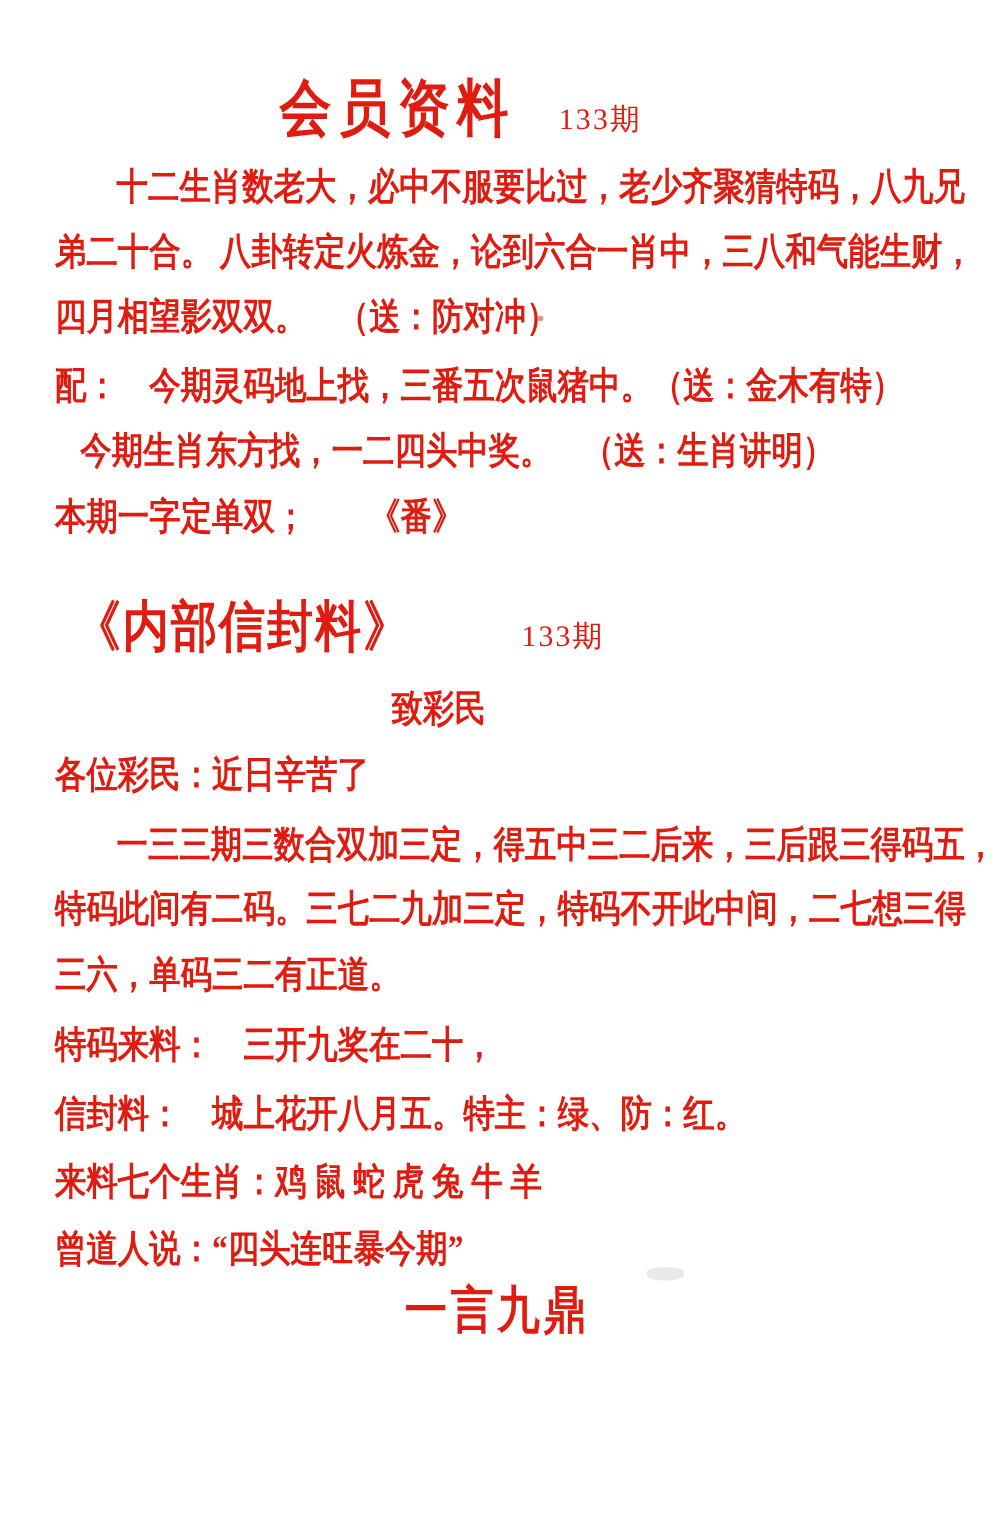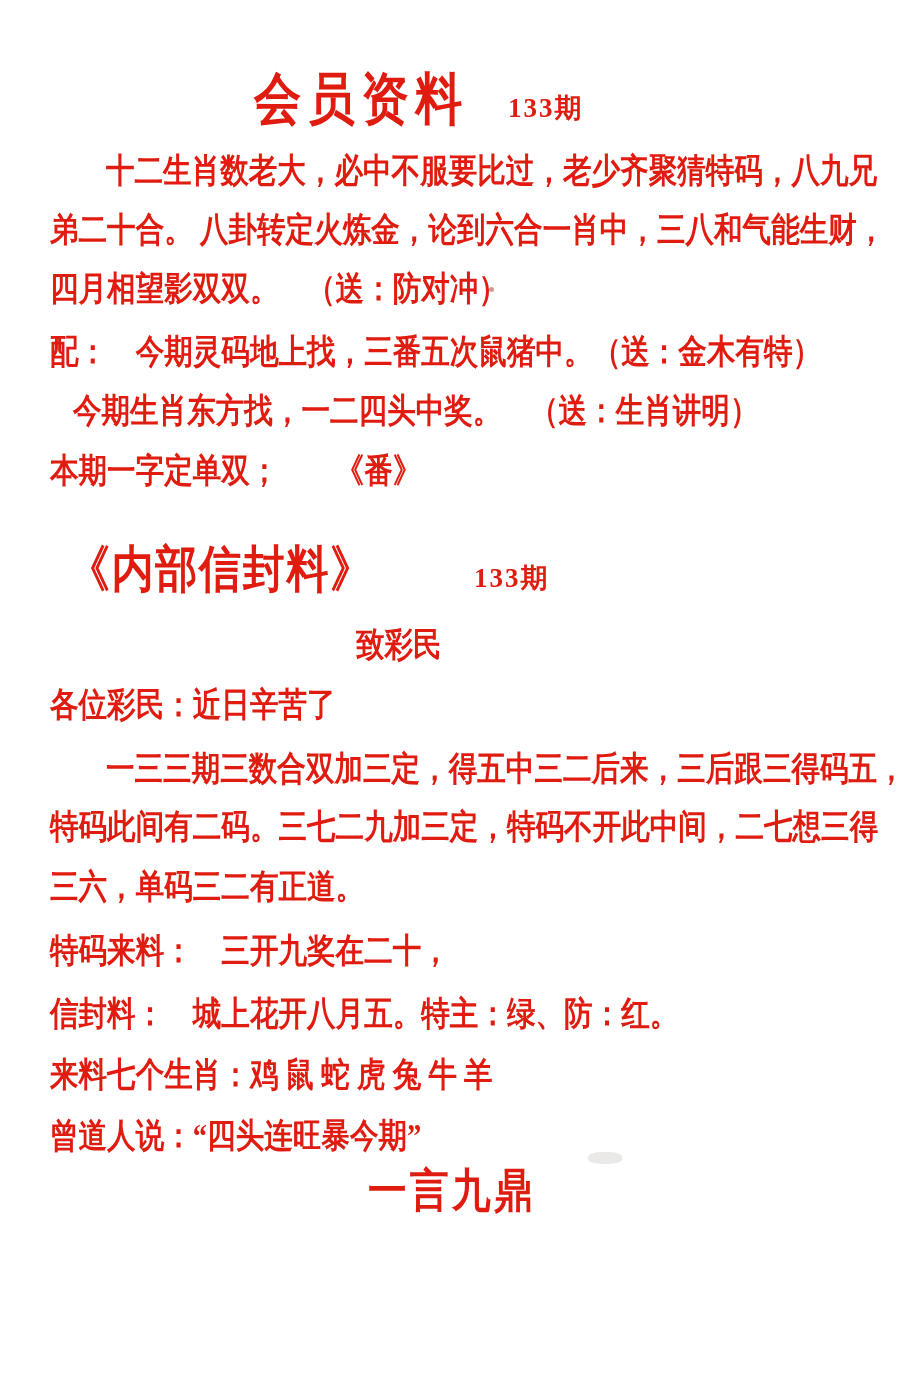--- a/index.html
+++ b/index.html
@@ -16,21 +16,21 @@
     position:absolute;
     color:var(--red);
     white-space:pre;
     line-height:1.25;
     transform:scaleX(0.84);
     transform-origin:0 0;
   }
   .body-line   { font-size:34px; font-weight:600; letter-spacing:0; }
   .main-title  { font-size:56px; font-weight:700; letter-spacing:8px; }
   .sec-title   { font-size:50px; font-weight:700; letter-spacing:2px; }
-  .issue-label { font-size:27px; font-weight:700; letter-spacing:2px; transform:none; }
+  .issue-label { font-size:27px; font-weight:400; letter-spacing:2px; transform:none; }
   .footer-slogan { font-size:46px; font-weight:700; letter-spacing:4px; }
 
   .ink-dot {
     position:absolute; width:5px; height:5px; border-radius:50%;
     background:#c97a6e; opacity:.8;
   }
   .smudge {
     position:absolute; background:#d8d4d0; opacity:.5; border-radius:40%;
   }
 </style>

